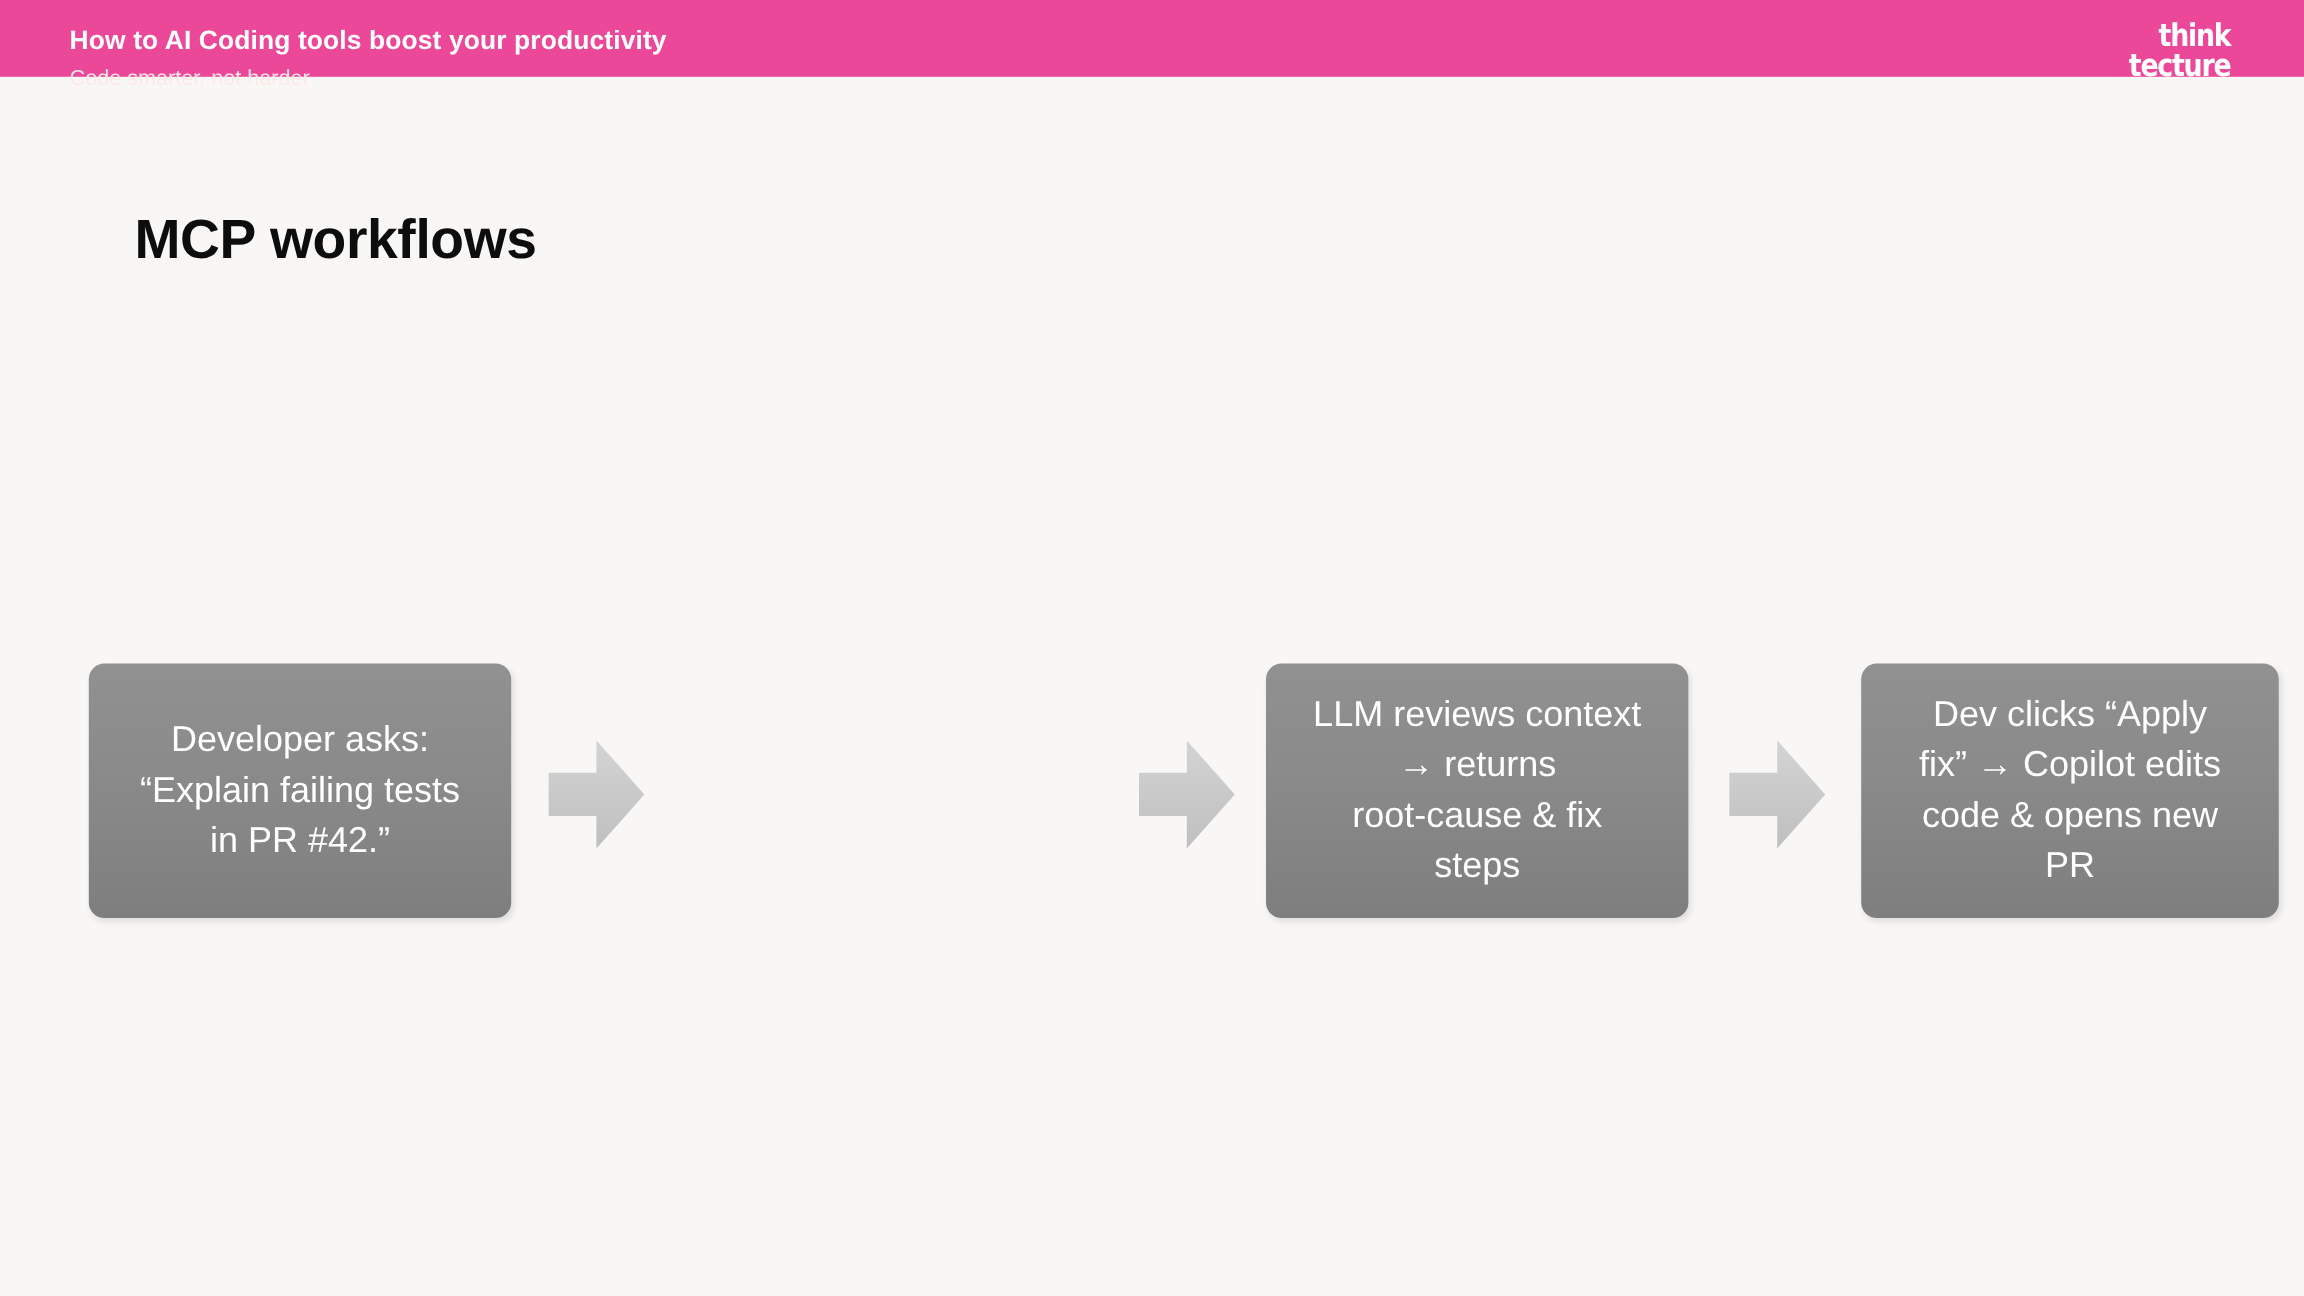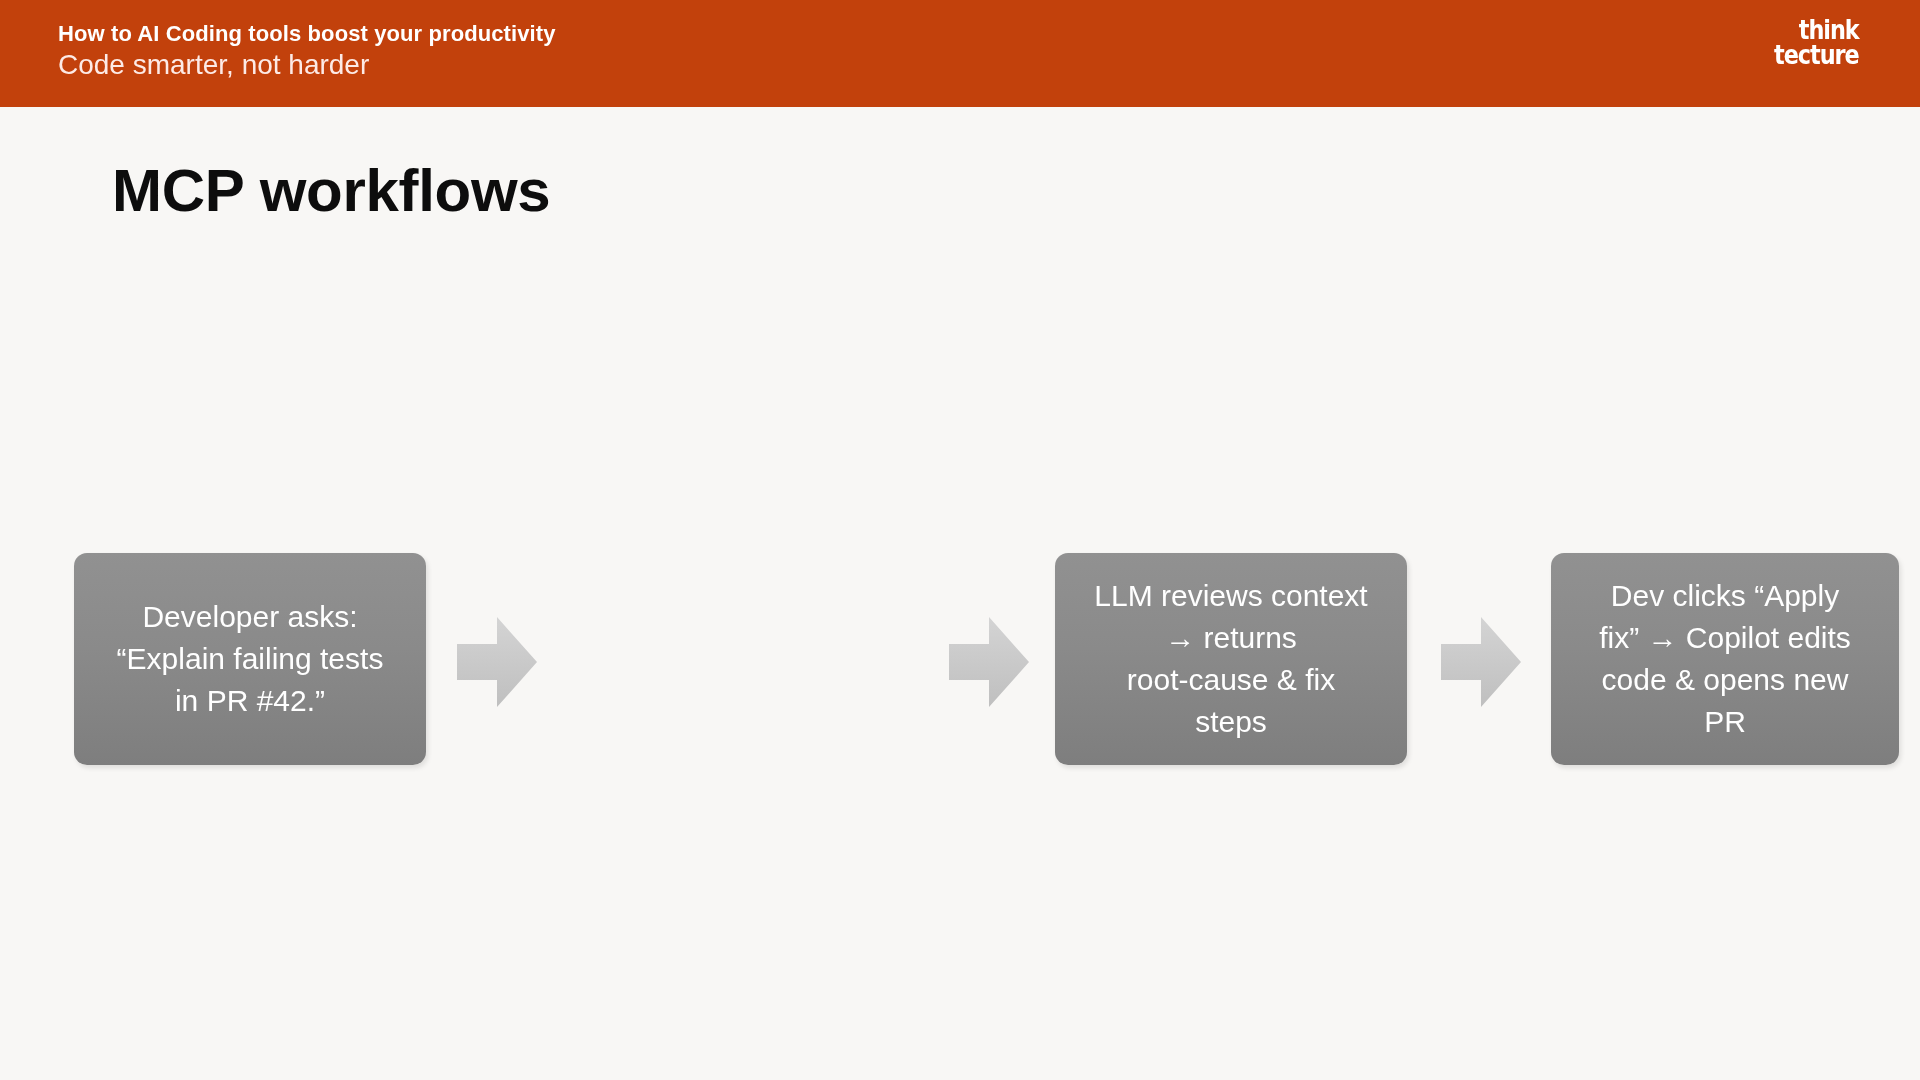--- a/index.html
+++ b/index.html
@@ -20,41 +20,41 @@
     height: 1080px;
     background: #f8f7f5;
   }
 
   
   #header-bar {
     position: absolute;
     left: 0;
     top: 0;
     width: 1920px;
-    height: 107px;
-    background: #c2410c;
+    height: 64px;
+    background: #ec4899;
   }
   #header-text-block {
     position: absolute;
     left: 58px;
     top: 20px;
   }
   #header-title {
     font-family: "Liberation Sans", sans-serif;
     font-weight: bold;
     font-size: 22px;
     color: #ffffff;
     letter-spacing: 0.1px;
     line-height: 28px;
     white-space: nowrap;
   }
   #header-subtitle {
     font-family: "Liberation Sans", sans-serif;
     font-weight: normal;
-    font-size: 28px;
+    font-size: 18px;
     color: #fdeae6;
     line-height: 28px;
     margin-top: 3px;
     white-space: nowrap;
   }
 
   
   #brand-logo {
     position: absolute;
     right: 48px;
@@ -70,24 +70,24 @@
     letter-spacing: -1.2px;
     transform: scaleX(0.86);
     transform-origin: left center;
     display: block;
   }
 
   
   #slide-title {
     position: absolute;
     left: 112px;
-    top: 156px;
+    top: 172px;
     font-family: "Liberation Sans", sans-serif;
     font-weight: bold;
-    font-size: 60px;
+    font-size: 46px;
     color: #0d0d0d;
     letter-spacing: -0.3px;
     white-space: nowrap;
   }
 
   
   #flow {
     position: absolute;
     left: 0;
     top: 0;

